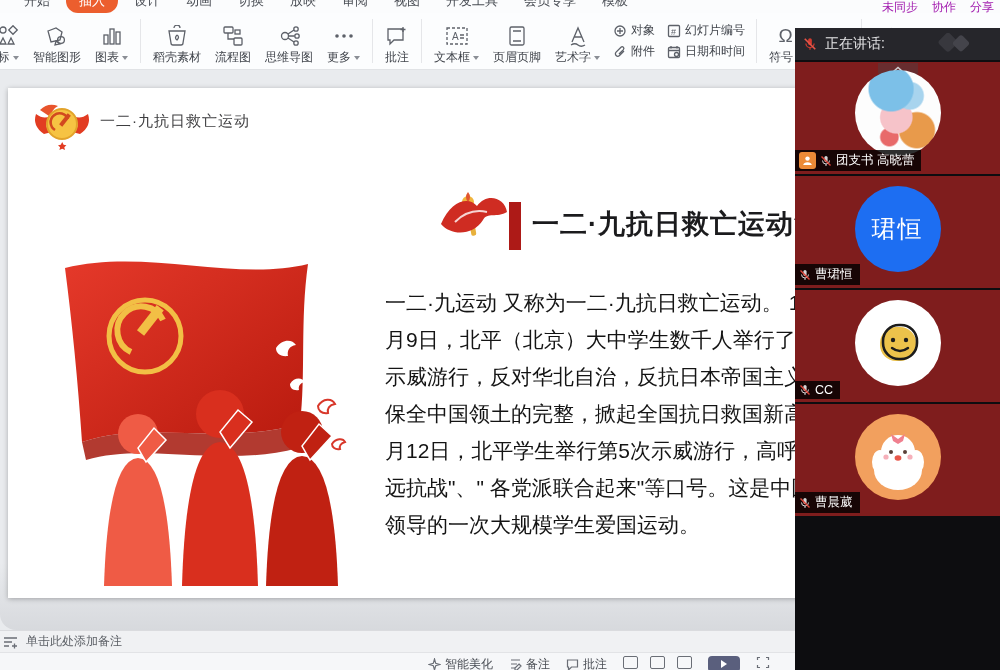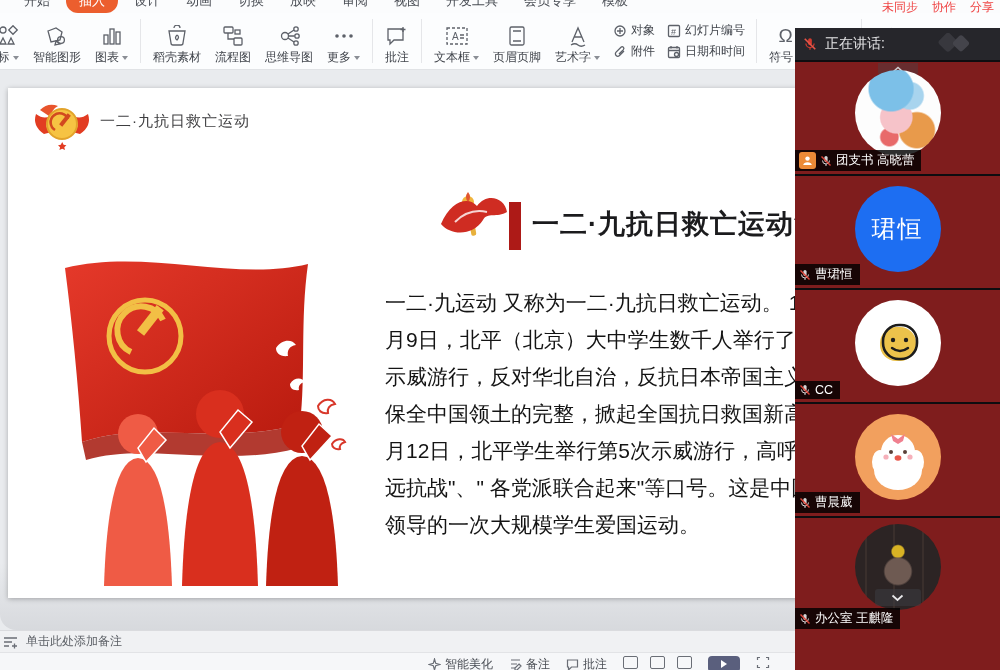--- a/index.html
+++ b/index.html
@@ -4,21 +4,21 @@
 <style>
   * { margin:0; padding:0; box-sizing:border-box; }
   html,body { width:1000px; height:670px; overflow:hidden; font-family:"Liberation Sans","DejaVu Sans",sans-serif; }
   #app { position:relative; width:1000px; height:670px; background:#e9ebee; }
 
   
   .tabrow { position:absolute; left:0; top:0; width:1000px; height:13px; background:#fbfcfd; overflow:hidden; z-index:2; }
   .tabrow-inner { display:flex; align-items:center; gap:6px; margin-top:-12px; padding-left:14px; }
   .tab { font-size:13px; color:#4a4e55; padding:4px 10px; white-space:nowrap; }
   .tab.active { background:#ec5e2e; color:#fff; border-radius:12px; padding:3px 13px; }
-  .quick { position:absolute; right:6px; top:-1px; display:flex; gap:14px; font-size:12px; color:#ef4444; }
+  .quick { position:absolute; right:6px; top:-1px; display:flex; gap:14px; font-size:12px; color:#a21caf; }
   .quick span { white-space:nowrap; }
 
   .toolbar { position:absolute; left:0; top:13px; width:1000px; height:57px; background:#fcfdfe; border-bottom:1px solid #e1e3e6; display:flex; align-items:center; padding-left:0; z-index:2; }
   .tbtn { display:flex; flex-direction:column; align-items:center; justify-content:flex-end; height:50px; padding:0 7px; cursor:default; }
   .tbtn .ic { height:26px; display:flex; align-items:center; justify-content:center; color:#5d6169; }
   .tbtn .lb { font-size:12px; color:#41454c; white-space:nowrap; display:flex; align-items:center; gap:3px; }
   .car { width:0; height:0; border-left:3.5px solid transparent; border-right:3.5px solid transparent; border-top:4px solid #8a8e95; }
   .vd { width:1px; height:44px; background:#e5e6e9; margin:0 5px; }
   .stack { display:flex; flex-direction:column; justify-content:center; gap:4px; height:50px; padding:0 6px; }
   .srow { display:flex; align-items:center; gap:4px; font-size:12px; color:#41454c; white-space:nowrap; }
@@ -543,32 +543,15 @@
         <svg width="12" height="12" viewBox="0 0 12 12">
             <rect x="4.4" y="1" width="3.2" height="6" rx="1.6" fill="#d5d5d7"></rect>
             <path d="M2.5 5.5 a3.5 3.5 0 0 0 7 0" stroke="#d5d5d7" fill="none"></path>
             <path d="M6 9 v2" stroke="#d5d5d7"></path>
             <path d="M1.5 1.5 L10.5 10.5" stroke="#e0463a" stroke-width="1.4"></path>
           </svg>
         <span class="nm">曹晨葳</span>
       </div>
     </div>
 
-    <div class="tile t5">
-      <div class="avatar av-photo"></div>
-      <div class="chev-dn">
-        <svg width="13" height="8" viewBox="0 0 13 8" stroke="#e8e8ea" fill="none" stroke-width="1.7">
-            <path d="M1.5 1.5 L6.5 6 L11.5 1.5"></path>
-          </svg>
-      </div>
-      <div class="nametag" style="bottom:auto;top:90px">
-        <svg width="12" height="12" viewBox="0 0 12 12">
-            <rect x="4.4" y="1" width="3.2" height="6" rx="1.6" fill="#d5d5d7"></rect>
-            <path d="M2.5 5.5 a3.5 3.5 0 0 0 7 0" stroke="#d5d5d7" fill="none"></path>
-            <path d="M6 9 v2" stroke="#d5d5d7"></path>
-            <path d="M1.5 1.5 L10.5 10.5" stroke="#e0463a" stroke-width="1.4"></path>
-          </svg>
-        <span class="nm">办公室 王麒隆</span>
-      </div>
-    </div>
   </div>
 
 </div>
 
 </body></html>

